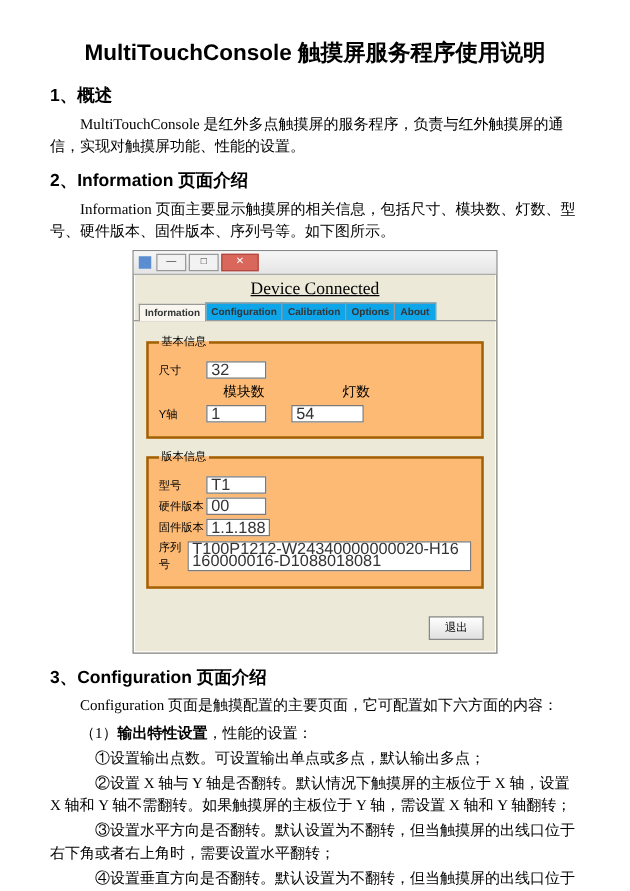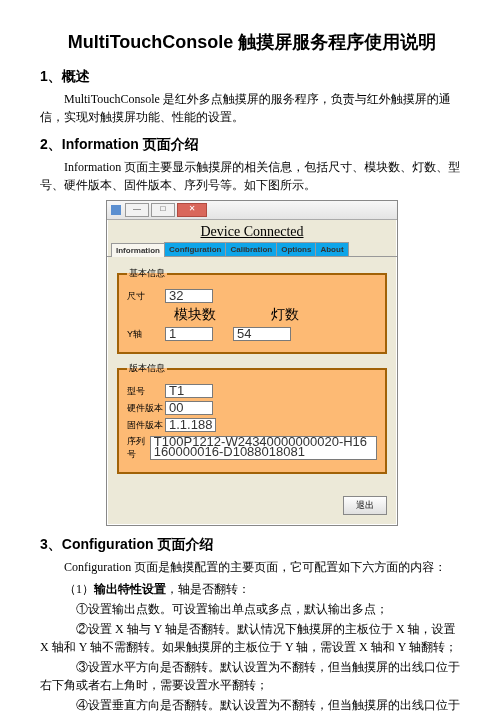--- a/index.html
+++ b/index.html
@@ -139,21 +139,21 @@
     height: 12px;
     line-height: 12px;
     padding: 0 3px;
     min-width: 40px;
     font-size: 13px;
     color: #333;
   }
   .val.wide { min-width: 180px; }
   .hdr-row {
     display:flex;
-    font-size:14px;
+    font-size:11px;
     margin:2px 0 2px 38px;
     gap: 30px;
   }
   .footer {
     display: flex;
     justify-content: flex-end;
     padding: 6px 10px 10px 0;
   }
   .btn {
     border: 1px solid #888;
@@ -242,20 +242,20 @@
 
       <div class="footer">
         <div class="btn">退出</div>
       </div>
     </div>
   </div>
 
   <h2 class="section">3、Configuration 页面介绍</h2>
   <p class="body">Configuration 页面是触摸配置的主要页面，它可配置如下六方面的内容：</p>
   <p class="sub">
-    <span>（1）</span><span class="bold">输出特性设置</span><span>，轴是否翻转：</span>
+    <span>（1）</span><span class="bold">输出特性设置</span><span>，性能的设置：</span>
   </p>
   <p class="sub2">①设置输出点数。可设置输出单点或多点，默认输出多点；</p>
   <p class="sub2">②设置 X 轴与 Y 轴是否翻转。默认情况下触摸屏的主板位于 X 轴，设置 X 轴和 Y 轴不需翻转。如果触摸屏的主板位于 Y 轴，需设置 X 轴和 Y 轴翻转；</p>
   <p class="sub2">③设置水平方向是否翻转。默认设置为不翻转，但当触摸屏的出线口位于右下角或者右上角时，需要设置水平翻转；</p>
   <p class="sub2">④设置垂直方向是否翻转。默认设置为不翻转，但当触摸屏的出线口位于左上角或者右上角时，需要设置垂直翻转；</p>
 
 </div>
 
 </body></html>

